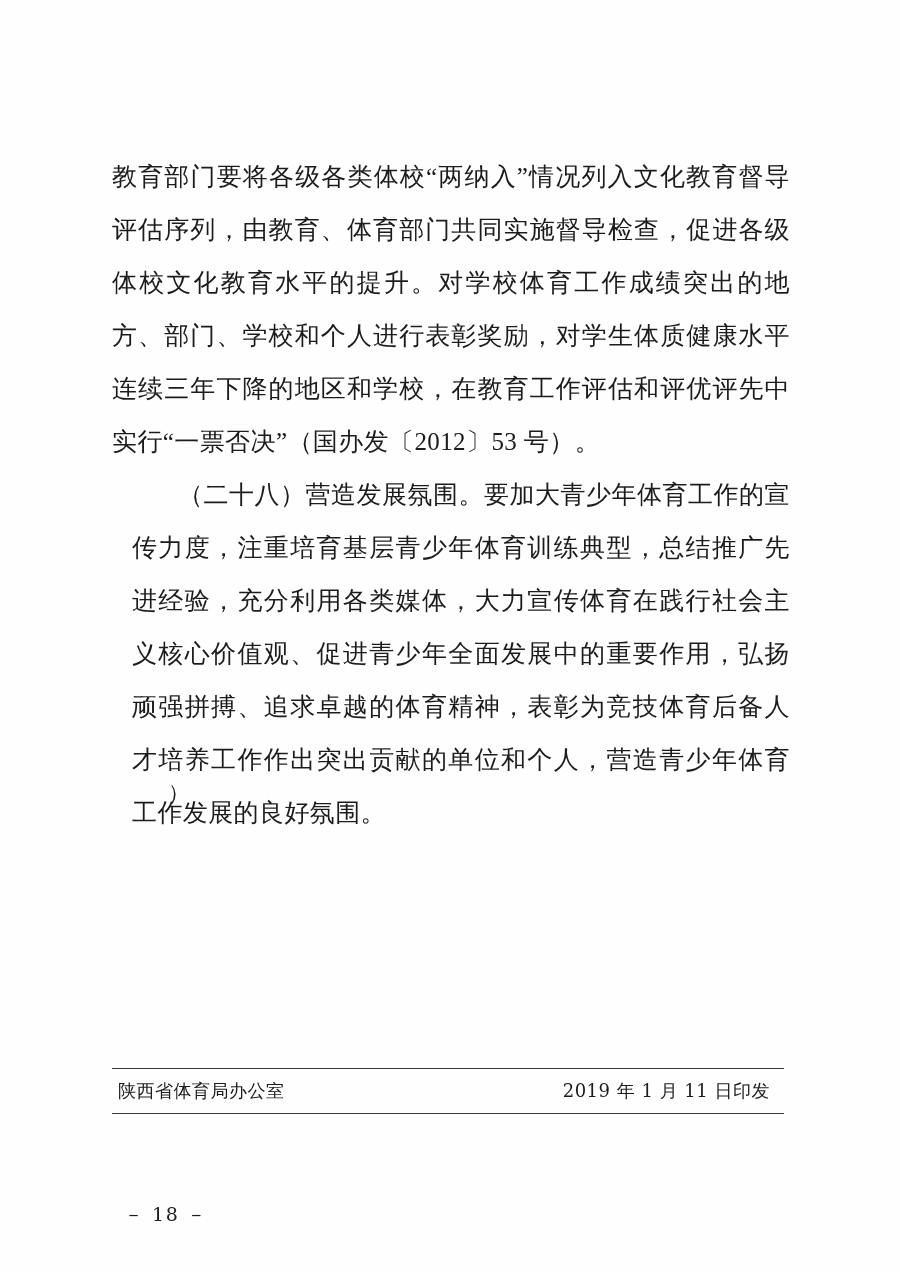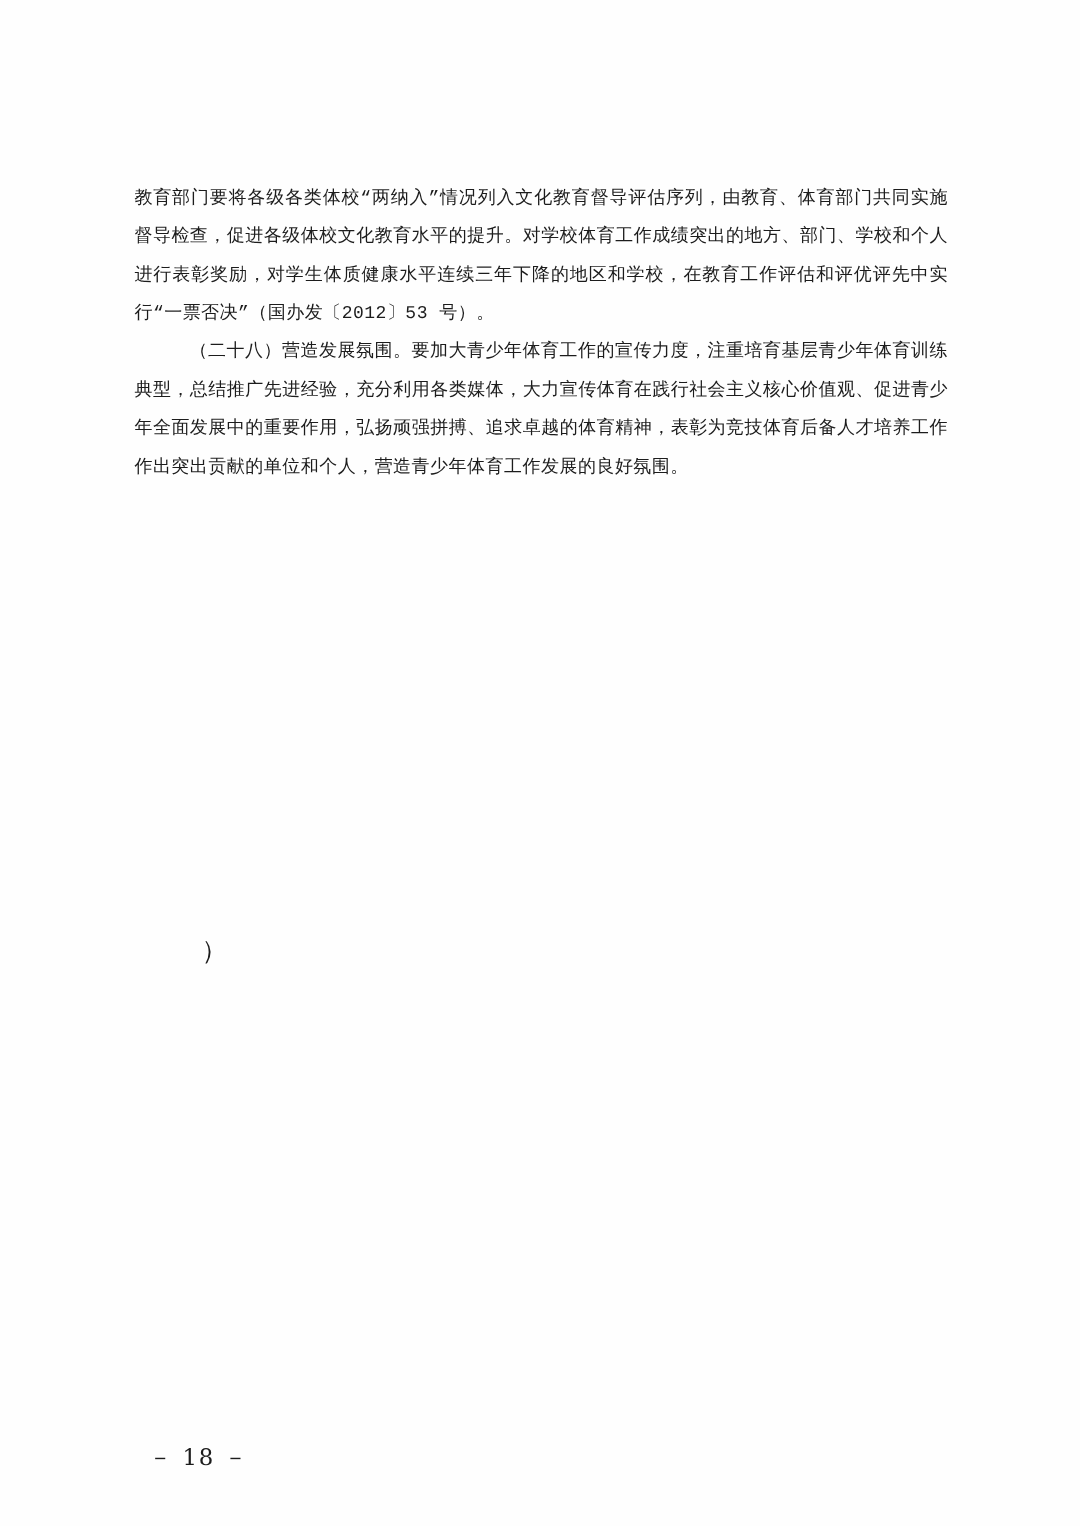--- a/index.html
+++ b/index.html
@@ -18,31 +18,32 @@
     background: #fefefe;
     overflow: hidden;
   }
   .content {
     position: absolute;
     left: 112px;
     top: 150px;
     width: 678px;
   }
   .para {
-    font-family: Liberation Mono, monospace;
-    font-size: 15px;
-    line-height: 32px;
+    font-family: Liberation Serif, serif;
+    font-size: 25px;
+    line-height: 53px;
     letter-spacing: 0.4px;
     text-align: justify;
     text-justify: inter-ideograph;
     margin: 0;
     color: #1c1c1c;
   }
   .para + .para {
     margin-top: 0px;
+    margin-left: 20px;
   }
   .indent {
     text-indent: 46px;
   }
   .stray {
     position: absolute;
     left: 168px;
     top: 778px;
     font-family: "DejaVu Serif", serif;
     font-size: 21.5px;
@@ -93,16 +94,24 @@
 
 <div class="page">
 
   <div class="content">
     <p class="para">教育部门要将各级各类体校“两纳入”情况列入文化教育督导评估序列，由教育、体育部门共同实施督导检查，促进各级体校文化教育水平的提升。对学校体育工作成绩突出的地方、部门、学校和个人进行表彰奖励，对学生体质健康水平连续三年下降的地区和学校，在教育工作评估和评优评先中实行“一票否决”（国办发〔2012〕53 号）。</p>
     <p class="para indent">（二十八）营造发展氛围。要加大青少年体育工作的宣传力度，注重培育基层青少年体育训练典型，总结推广先进经验，充分利用各类媒体，大力宣传体育在践行社会主义核心价值观、促进青少年全面发展中的重要作用，弘扬顽强拼搏、追求卓越的体育精神，表彰为竞技体育后备人才培养工作作出突出贡献的单位和个人，营造青少年体育工作发展的良好氛围。</p>
   </div>
 
   <div class="stray">）</div>
 
+  <div class="footer-block">
+    <div class="rule"></div>
+    <div class="footer-row">
+      <span class="footer-text">陕西省体育局办公室</span>
+      <span class="footer-text footer-right">2019 年 1 月 11 日印发</span>
+    </div>
+    <div class="rule"></div>
+  </div>
 
   <div class="page-number">－ 18 －</div>
 
 </div>
 
 </body></html>

